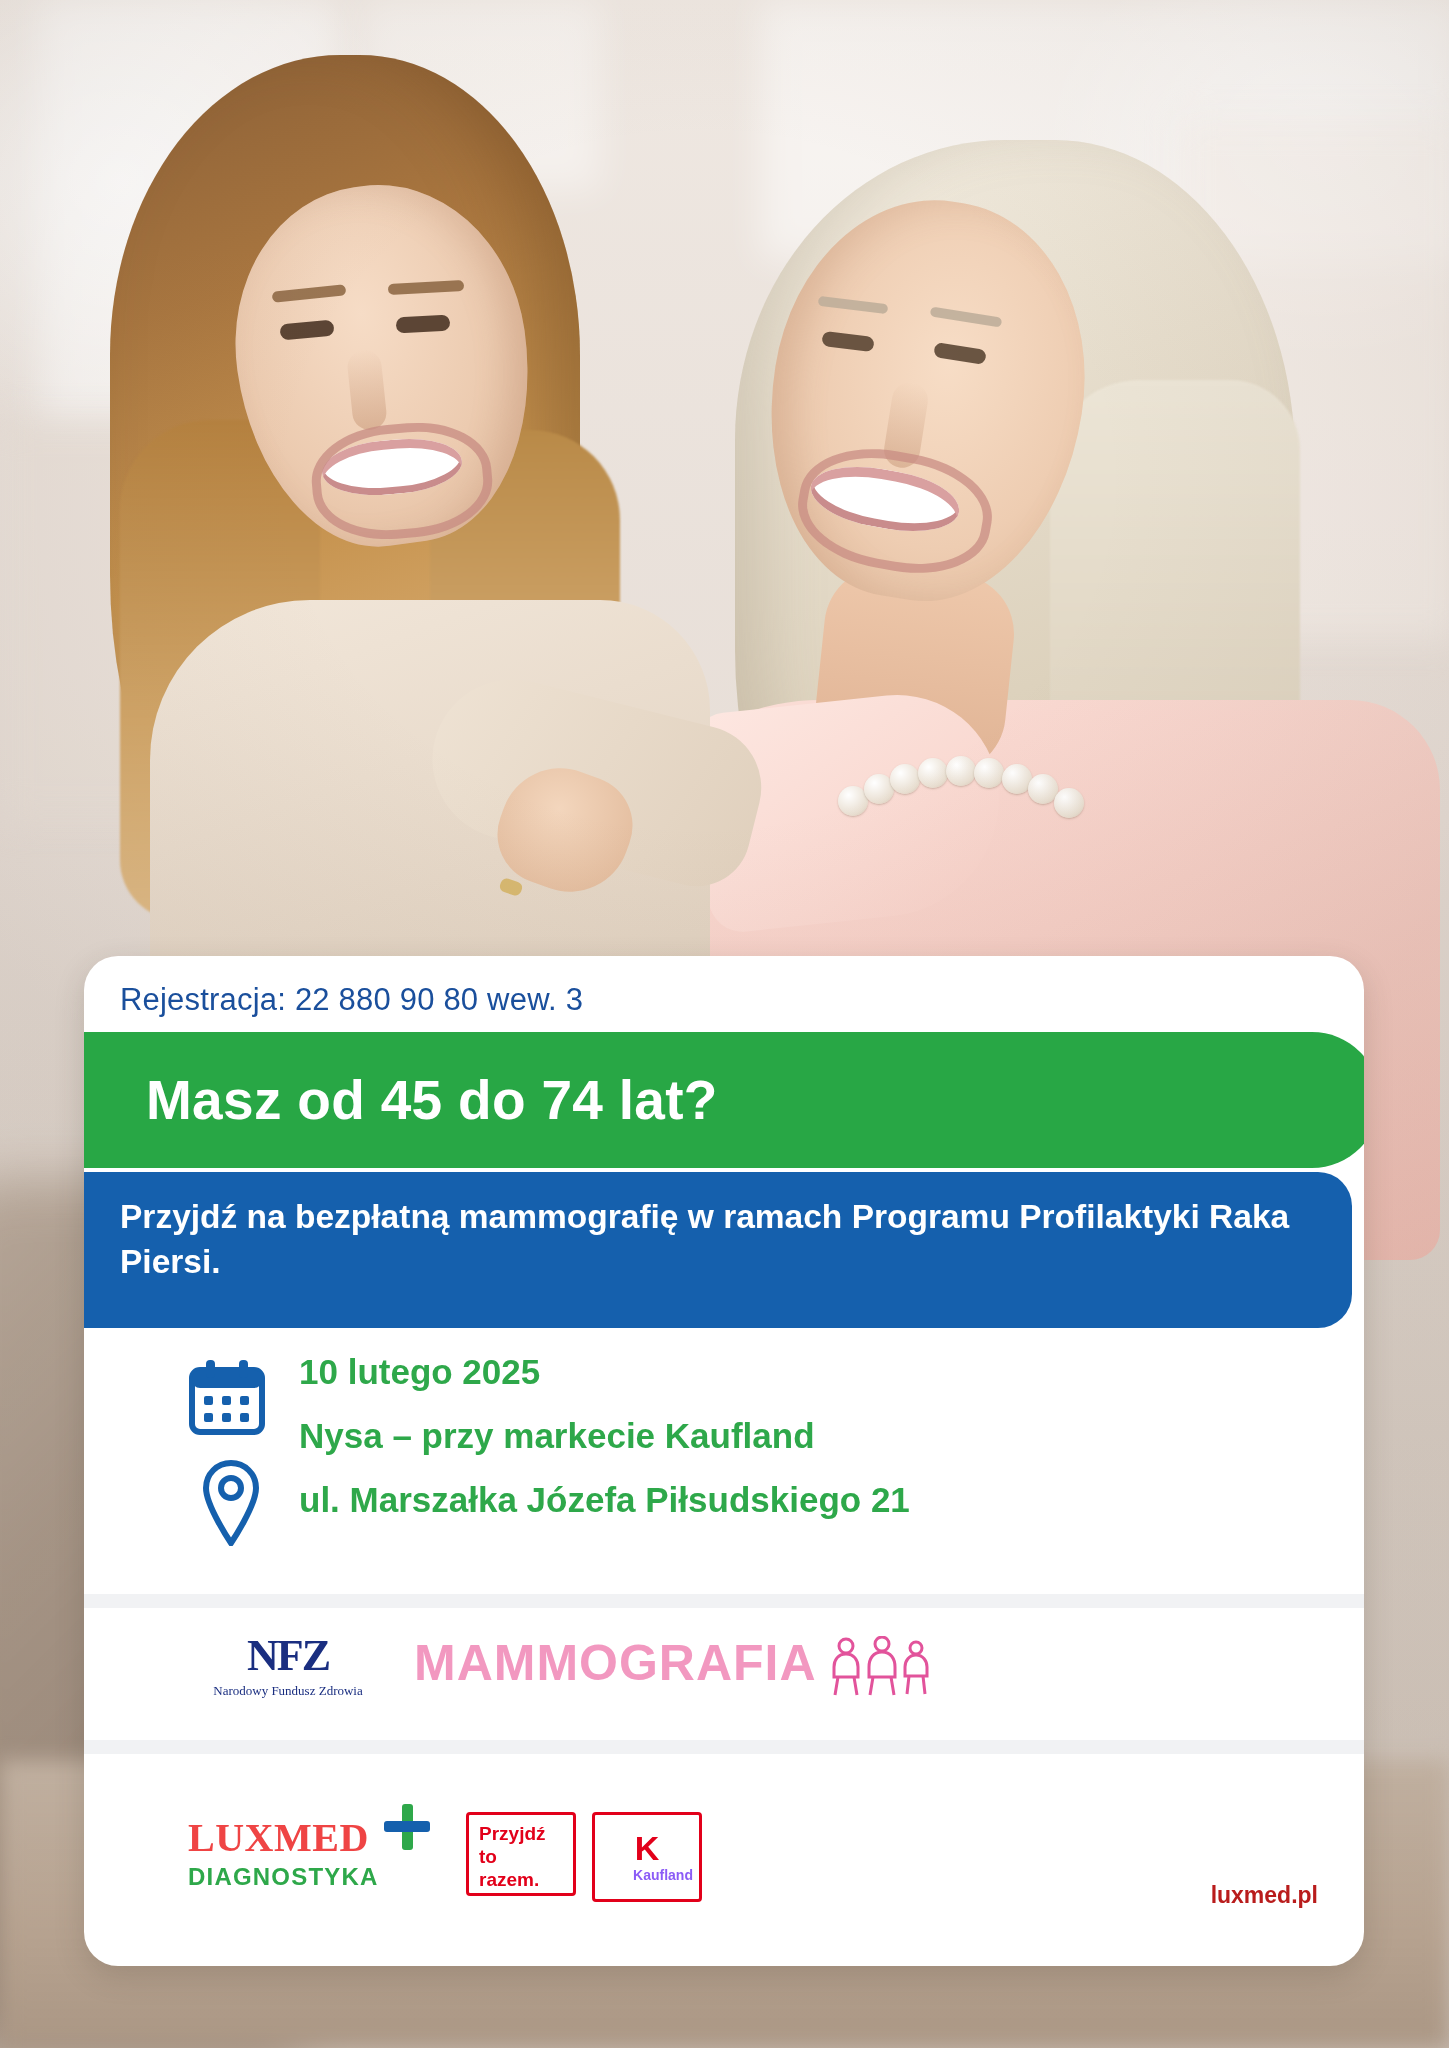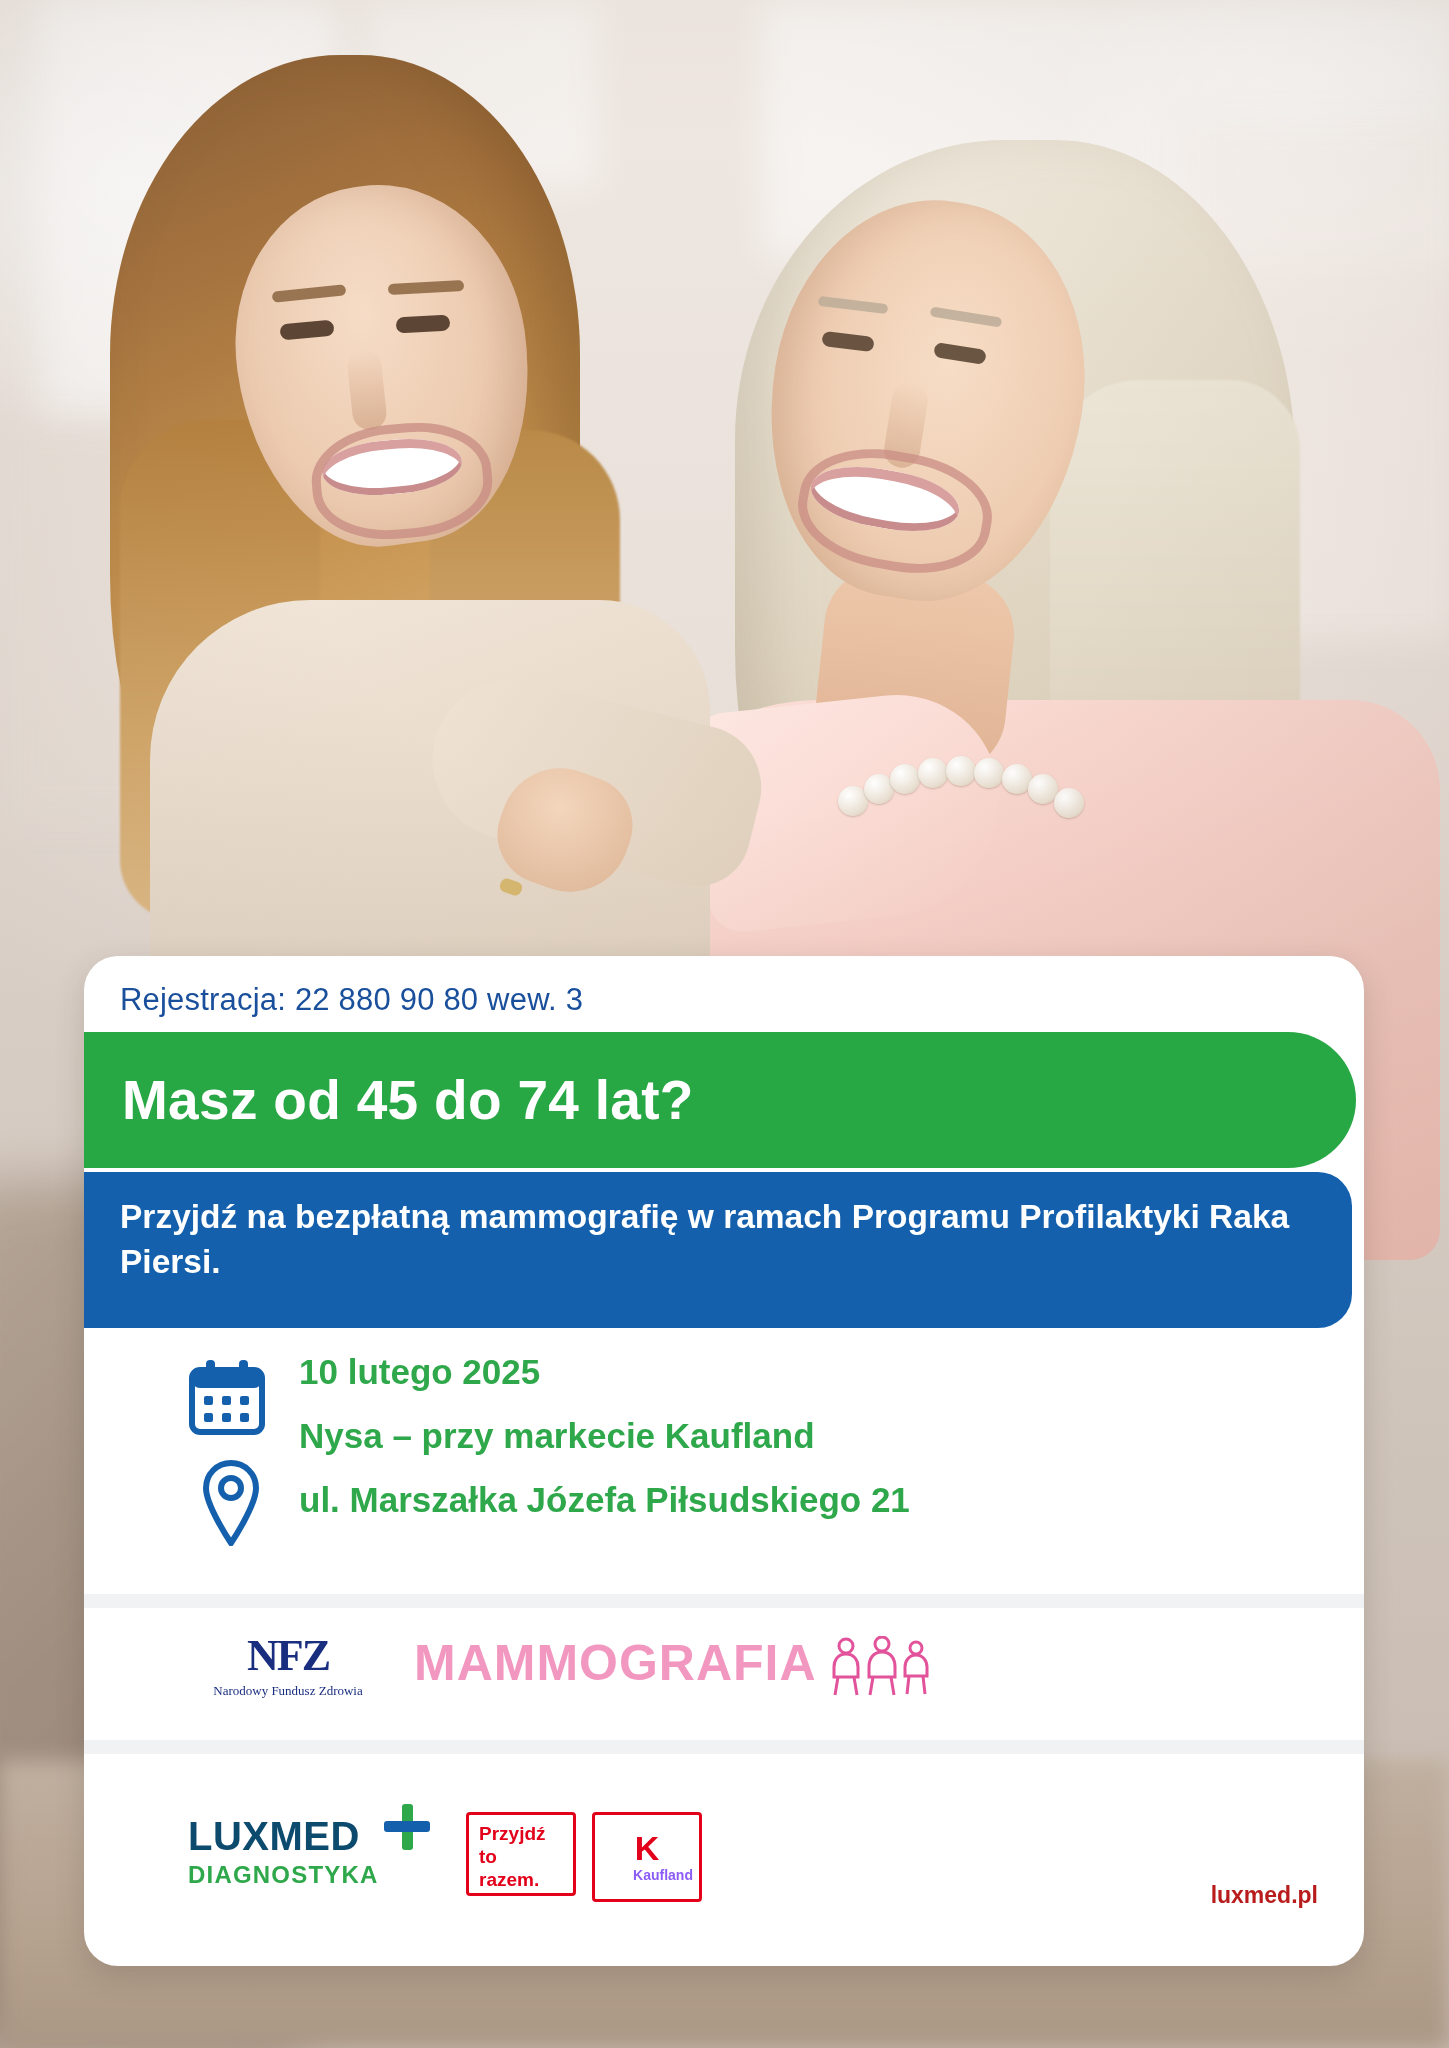--- a/index.html
+++ b/index.html
@@ -257,21 +257,21 @@
     color: #1a4f9c;
     letter-spacing: .2px;
   }
 
   .greenBar {
     position: absolute;
     left: 0; top: 76px;
     width: 1272px; height: 136px;
     background: #28a745;
     border-radius: 0 68px 68px 0;
-    display: flex; align-items: center;
+    display: flex; align-items: center; padding-left: 24px;
   }
   .greenBar span {
     margin-left: 38px;
     color: #ffffff;
     font-size: 55px;
     font-weight: bold;
     letter-spacing: .3px;
   }
 
   .blueBar {
@@ -345,21 +345,21 @@
   }
 
   
   .partners {
     position: absolute; left: 0; top: 798px; width: 1280px; height: 212px;
   }
   .luxmed {
     position: absolute; left: 104px; top: 60px;
   }
   .luxmed .lm1 {
-    font-size: 40px; font-weight: bold; color: #0c4a6e; letter-spacing: .5px;
+    font-size: 40px; font-weight: bold; color: #ef4444; letter-spacing: .5px; font-family: Liberation Serif, serif;
   }
   .luxmed .lm2 {
     font-size: 24px; font-weight: bold; color: #2ea84a; letter-spacing: 1.2px; margin-top: 2px;
   }
   .lmCross {
     position: absolute; left: 300px; top: 50px; width: 46px; height: 46px;
   }
   .zrobmy {
     position: absolute; left: 382px; top: 58px;
     width: 110px; height: 84px;

